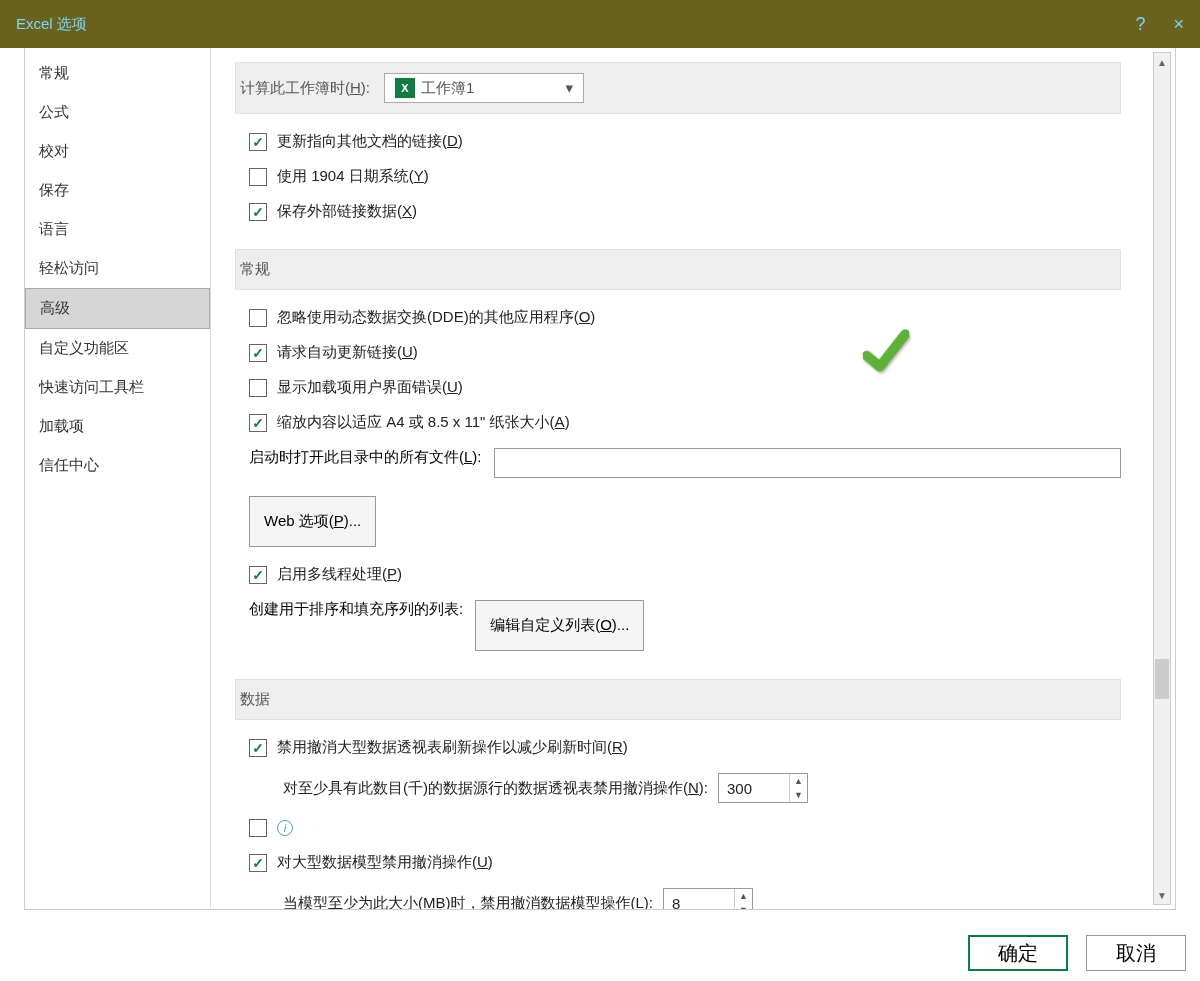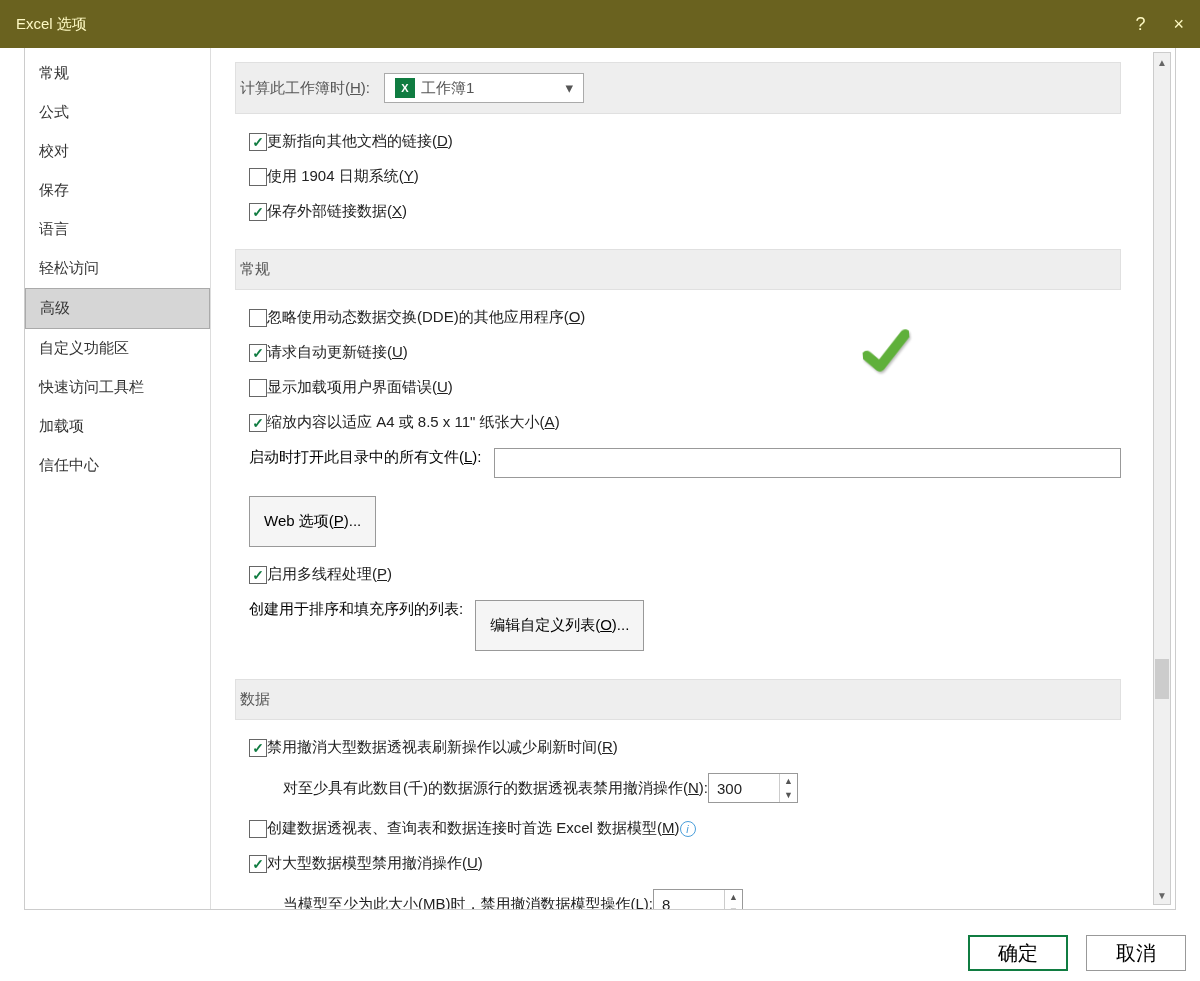--- a/index.html
+++ b/index.html
@@ -7,21 +7,21 @@
       font-family: "Microsoft YaHei", "Segoe UI", sans-serif;
       font-size: 15px;
       background: #fff;
       width: 1200px;
       height: 981px;
       overflow: hidden;
       position: relative;
     }
     .titlebar {
       background: #6a621f;
-      color: #fef9c3;
+      color: #7dd3fc;
       height: 48px;
       display: flex;
       align-items: center;
       padding: 0 16px;
       justify-content: space-between;
     }
     .titlebar-right { display: flex; gap: 28px; align-items: center; font-size: 18px; }
     .titlebar-right span { cursor: pointer; }
     .dialog-body {
       display: flex;
@@ -79,21 +79,21 @@
     .section-header.plain { background:#eeeeee; }
     .workbook-select {
       background:#fff; border:1px solid #aaa; padding: 4px 10px; width: 200px;
       display:flex; align-items:center; gap:8px; font-size:15px; justify-content: space-between;
     }
     .xl-icon {
       width:20px; height:20px; background:#107c41; display:inline-flex; align-items:center; justify-content:center;
       color:#fff; font-size:11px; font-weight:bold;
     }
     .checkbox-row {
-      display:flex; align-items:center; margin: 0 0 16px 14px; color:#222;
+      display:flex; align-items:center; gap:10px; margin: 0 0 16px 14px; color:#222;
     }
     .checkbox-row.indent { margin-left: 48px; }
     .chk {
       width:18px; height:18px; border:1px solid #666; background:#fff; display:inline-flex;
       align-items:center; justify-content:center; color:#107c41; font-size:14px; font-weight:bold;
       flex-shrink: 0;
     }
     .chk.checked::before { content:"✓"; }
     .u { text-decoration: underline; }
     .btn-inline {
@@ -242,21 +242,20 @@
           <span>300</span>
           <div class="spinner-arrows">
               <div>▲</div>
               <div>▼</div>
             </div>
         </div>
       </div>
 
       <div class="checkbox-row">
         <span class="chk"></span>
-        <span><span>创建数据透视表、查询表和数据连接时首选 Excel 数据模型(</span><span class="u">M</span><span>)</span></span>
         <span class="info-icon">i</span>
       </div>
 
       <div class="checkbox-row">
         <span class="chk checked"></span>
         <span><span>对大型数据模型禁用撤消操作(</span><span class="u">U</span><span>)</span></span>
       </div>
       <div class="checkbox-row indent">
         <span><span>当模型至少为此大小(MB)时，禁用撤消数据模型操作(</span><span class="u">L</span><span>):</span></span>
         <div class="spinner">

